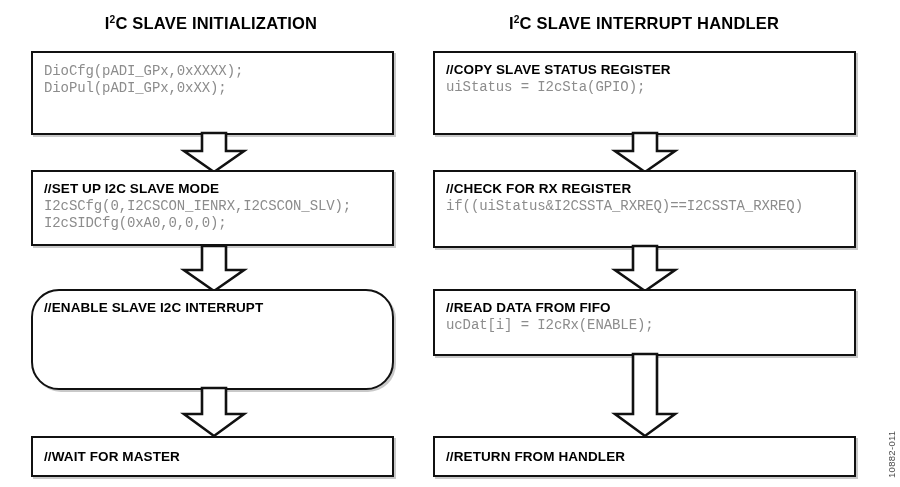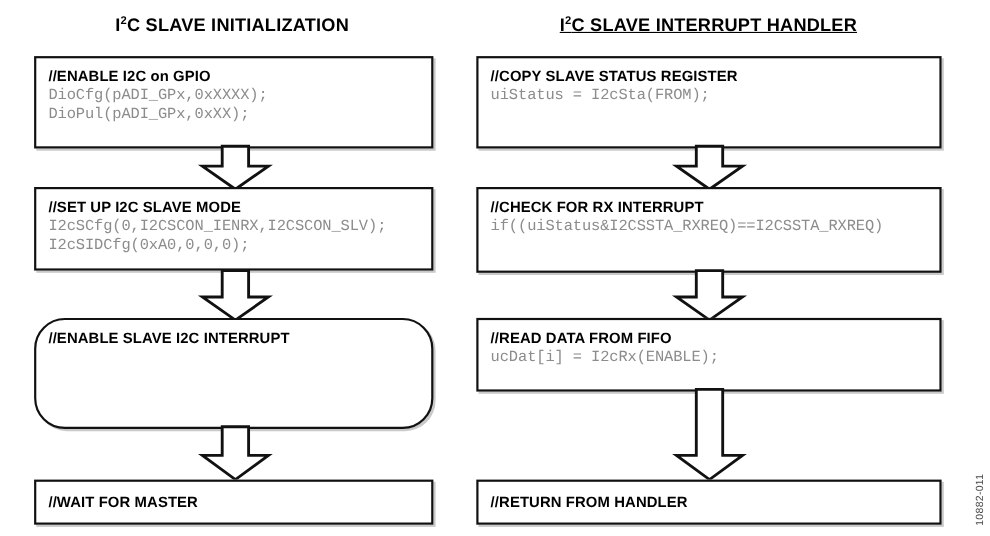--- a/index.html
+++ b/index.html
@@ -96,21 +96,20 @@
 <body>
 
 <div id="page">
 
   <div class="col-title" style="left:26px; top:14px; width:370px;">
     <span>I</span><sup>2</sup><span>C SLAVE INITIALIZATION</span>
   </div>
 
   <div class="box" style="left:31px; top:51px; width:363px; height:84px;">
     <div class="box-inner">
-      <div class="box-head">//ENABLE I2C on GPIO</div>
       <div class="box-code">DioCfg(pADI_GPx,0xXXXX);
 DioPul(pADI_GPx,0xXX);</div>
     </div>
   </div>
 
   <div class="arrow" style="left:182px; top:133px; width:64px; height:40px;">
     <svg width="64" height="40" viewBox="0 0 64 40">
       <polygon points="20,0 44,0 44,18 62,18 32,39 2,18 20,18" fill="#ffffff" stroke="#111111" stroke-width="2.6" stroke-linejoin="miter"></polygon>
     </svg>
   </div>
@@ -140,40 +139,40 @@
       <polygon points="20,0 44,0 44,26 62,26 32,48 2,26 20,26" fill="#ffffff" stroke="#111111" stroke-width="2.6" stroke-linejoin="miter"></polygon>
     </svg>
   </div>
 
   <div class="box single" style="left:31px; top:436px; width:363px; height:41px;">
     <div class="box-inner">
       <div class="box-head">//WAIT FOR MASTER</div>
     </div>
   </div>
 
-  <div class="col-title" style="left:432px; top:14px; width:424px;text-decoration:underline;">
+  <div class="col-title" style="left:432px; top:14px; width:424px;">
     <span>I</span><sup>2</sup><span>C SLAVE INTERRUPT HANDLER</span>
   </div>
 
   <div class="box" style="left:433px; top:51px; width:423px; height:84px;">
     <div class="box-inner">
       <div class="box-head">//COPY SLAVE STATUS REGISTER</div>
-      <div class="box-code">uiStatus = I2cSta(FROM);</div>
+      <div class="box-code">uiStatus = I2cSta(GPIO);</div>
     </div>
   </div>
 
   <div class="arrow" style="left:613px; top:133px; width:64px; height:40px;">
     <svg width="64" height="40" viewBox="0 0 64 40">
       <polygon points="20,0 44,0 44,18 62,18 32,39 2,18 20,18" fill="#ffffff" stroke="#111111" stroke-width="2.6" stroke-linejoin="miter"></polygon>
     </svg>
   </div>
 
   <div class="box" style="left:433px; top:170px; width:423px; height:78px;">
     <div class="box-inner">
-      <div class="box-head">//CHECK FOR RX INTERRUPT</div>
+      <div class="box-head">//CHECK FOR RX REGISTER</div>
       <div class="box-code">if((uiStatus&amp;I2CSSTA_RXREQ)==I2CSSTA_RXREQ)</div>
     </div>
   </div>
 
   <div class="arrow" style="left:613px; top:246px; width:64px; height:46px;">
     <svg width="64" height="46" viewBox="0 0 64 46">
       <polygon points="20,0 44,0 44,24 62,24 32,45 2,24 20,24" fill="#ffffff" stroke="#111111" stroke-width="2.6" stroke-linejoin="miter"></polygon>
     </svg>
   </div>
 

